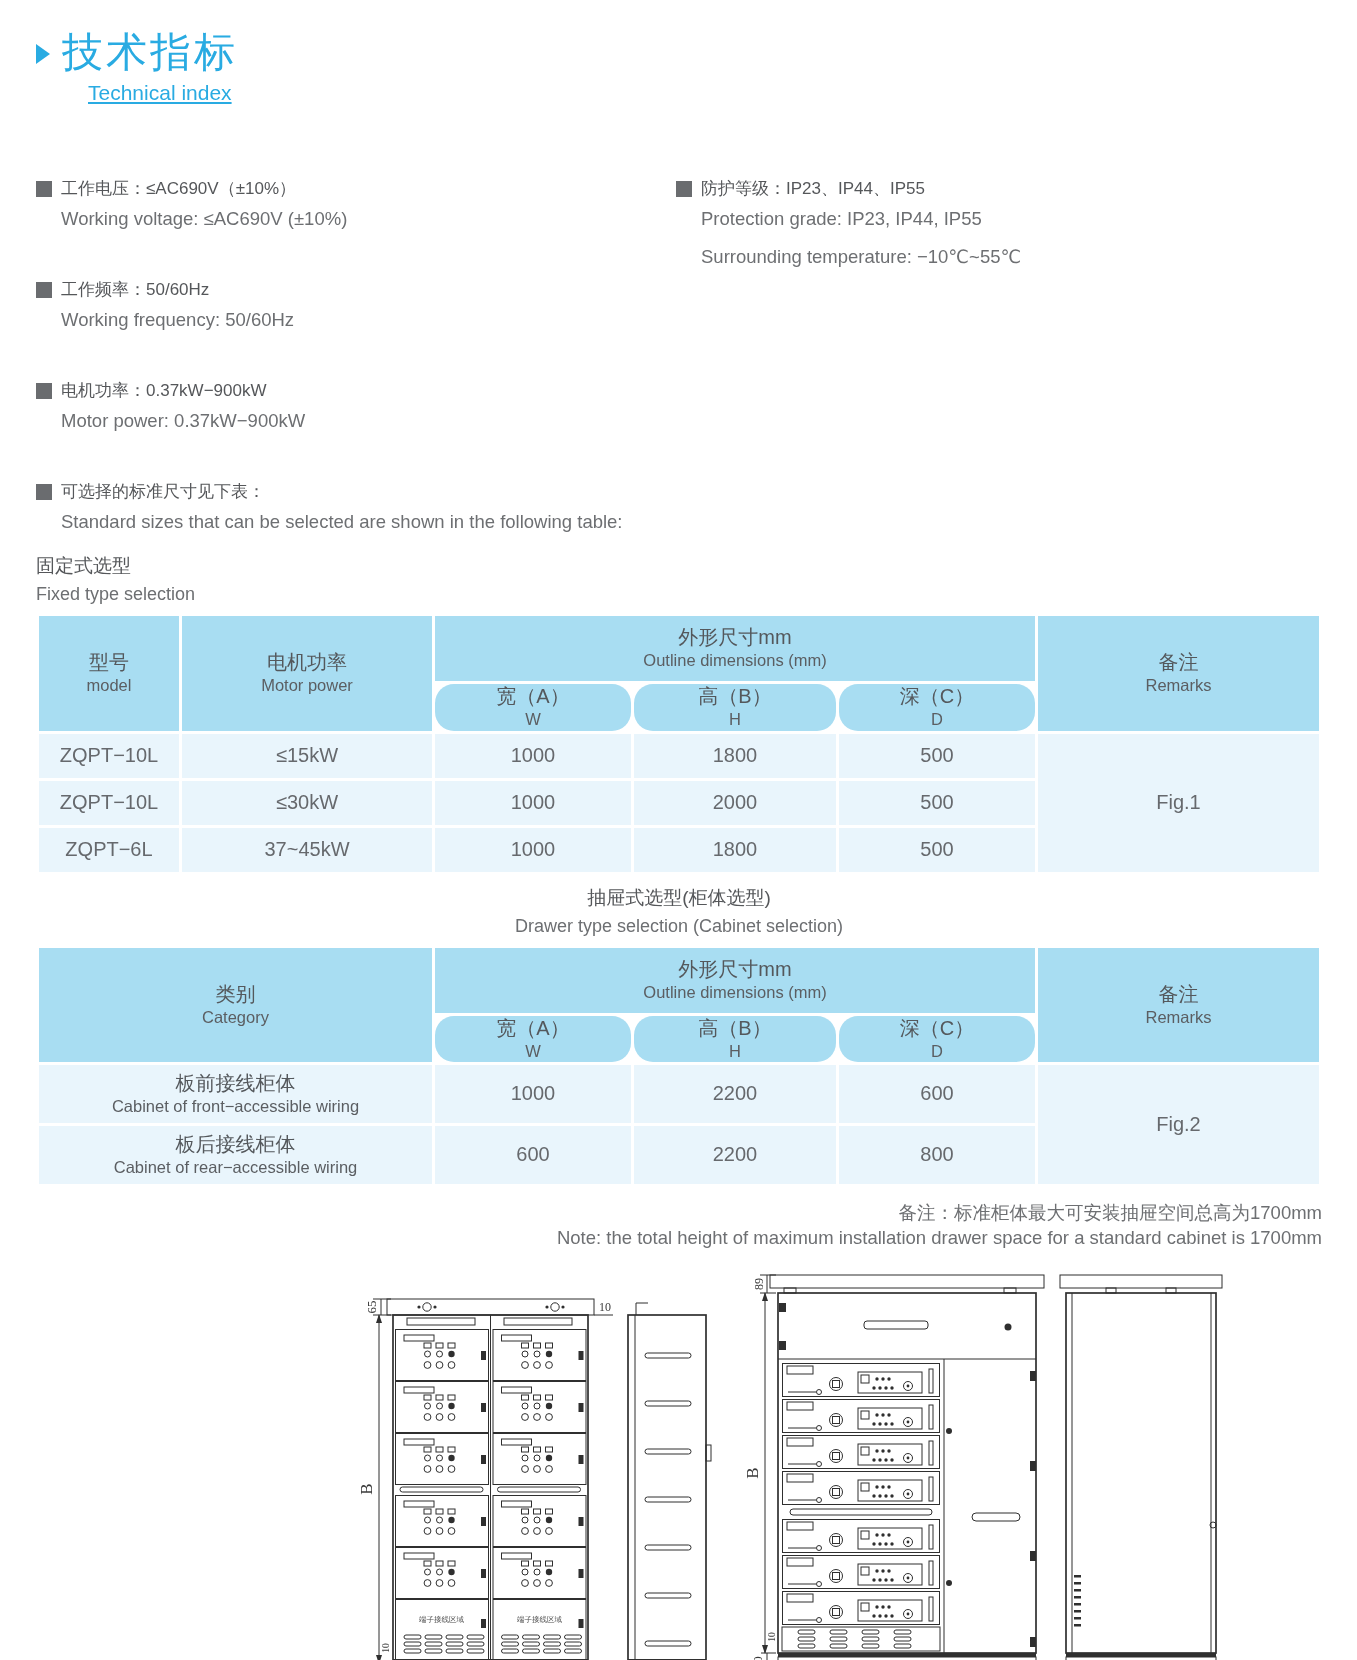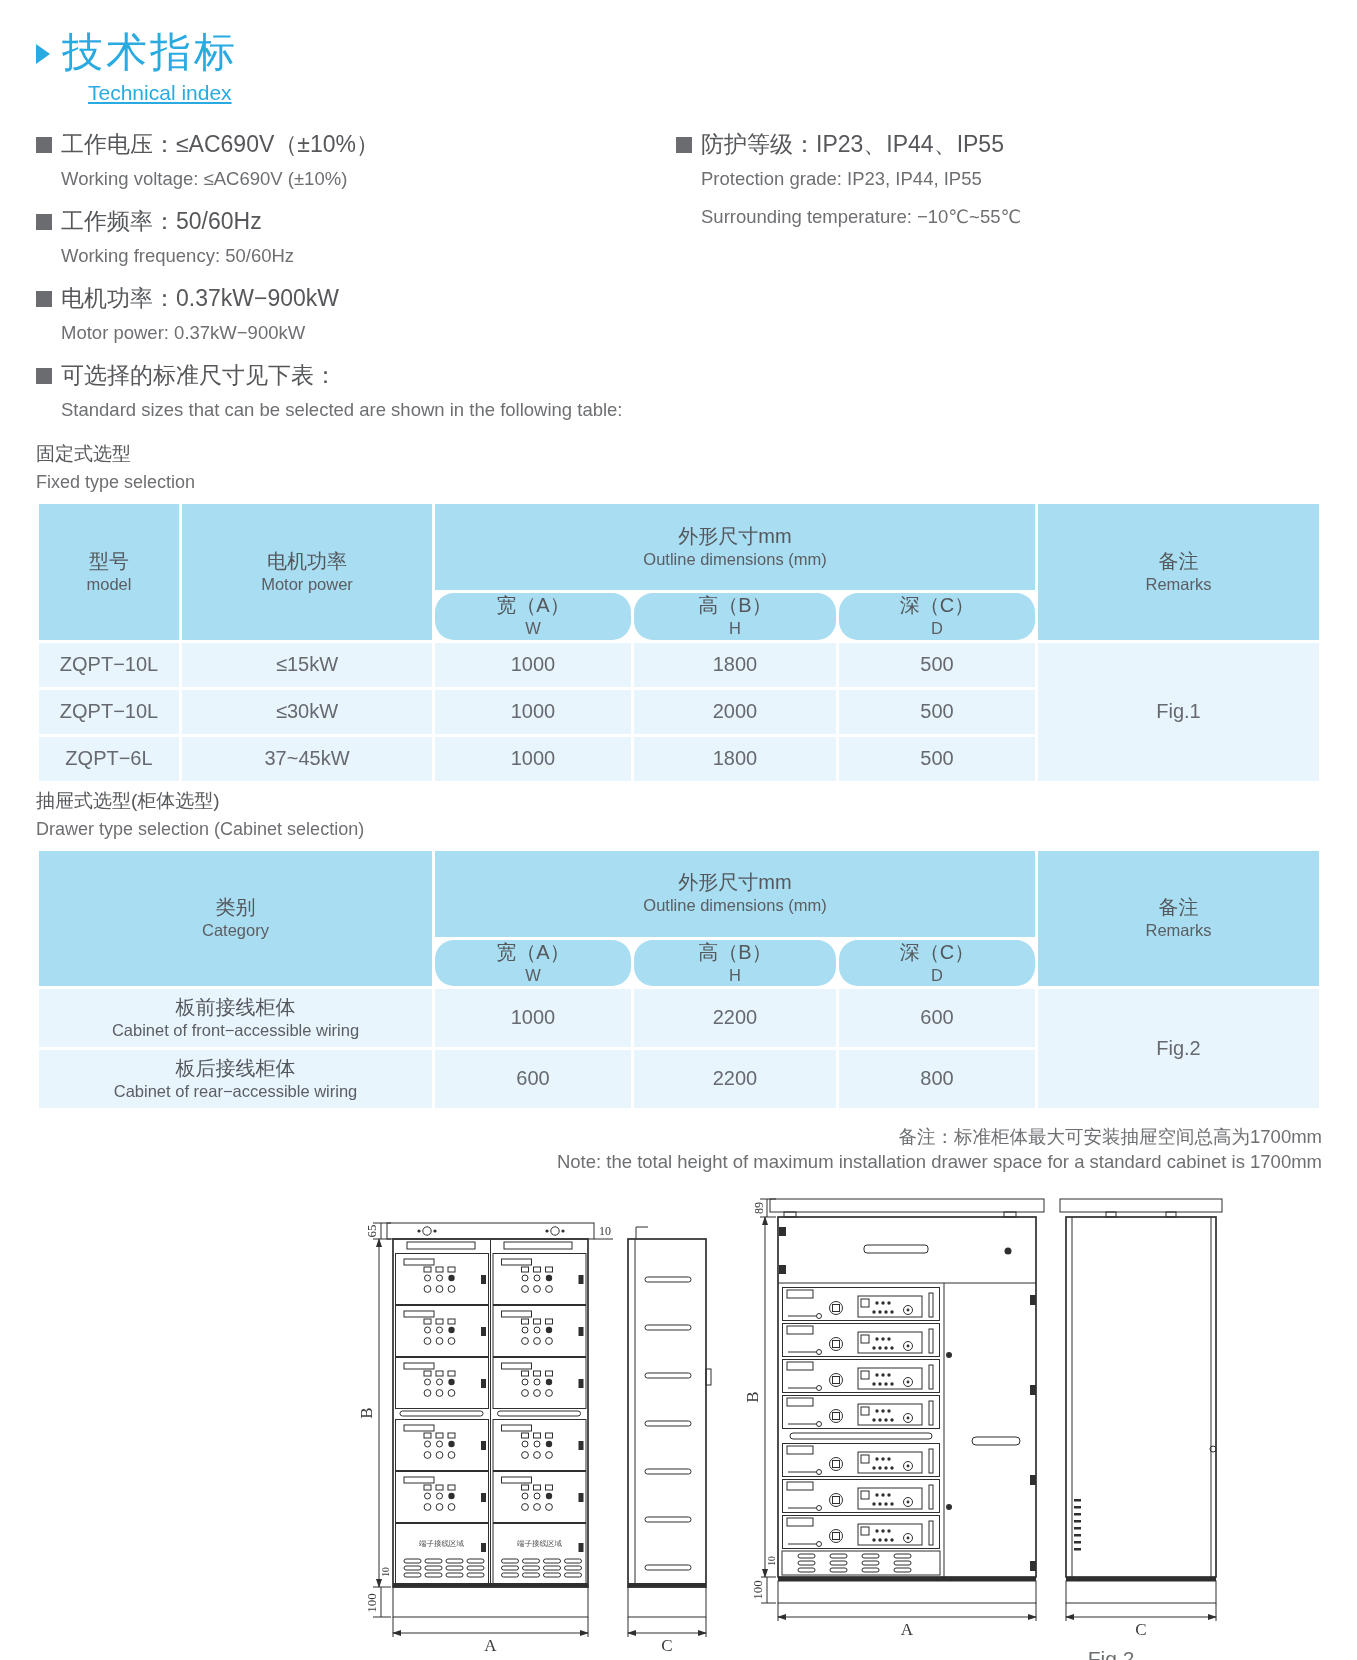--- a/index.html
+++ b/index.html
@@ -8,38 +8,38 @@
 
   
   .title-row{display:flex;align-items:flex-start;gap:12px;}
   .tri{width:0;height:0;border-left:14px solid #29abe2;border-top:10px solid transparent;border-bottom:10px solid transparent;margin-top:14px;}
   .title-zh{font-size:41px;color:#29abe2;font-weight:500;letter-spacing:3px;line-height:1.1;}
   .title-en{font-size:21px;color:#29abe2;margin:6px 0 0 26px;text-decoration:underline;}
 
   
   .specs{display:grid;grid-template-columns:640px 1fr;margin-top:24px;}
   .spec-item{margin-bottom:9px;}
-  .spec-zh{display:flex;align-items:center;gap:9px;font-size:23px;color:#55575a;}
+  .spec-zh{display:flex;align-items:center;gap:9px;font-size:17px;color:#55575a;margin-top:48px;}
   .sq{width:16px;height:16px;background:#6a6c6f;flex:0 0 16px;}
   .spec-en{font-size:18.5px;color:#6d6f72;margin:8px 0 16px 25px;}
 
   
   .sec{margin-top:4px;}
   .sec-zh{font-size:19px;color:#55575a;}
   .sec-en{font-size:18px;color:#6d6f72;margin-top:5px;}
 
   
   table.spec-table{border-collapse:separate;border-spacing:3px;width:1286px;table-layout:fixed;margin-top:8px;}
   table.spec-table th,table.spec-table td{text-align:center;vertical-align:middle;padding:0;}
   table.spec-table th{background:#a8ddf2;font-weight:normal;}
   table.spec-table td{background:#e9f5fc;}
   .czh{font-size:20px;color:#54585c;line-height:1.25;}
   .cen{font-size:16.5px;color:#5b5e62;line-height:1.3;}
   .cval{font-size:20px;color:#66696d;}
-  .h-group{height:86px;}
+  .h-group{height:65px;}
   .h-sub{height:44px;border-radius:19px;}
   tr.r1{height:44px;}
   tr.r2{height:58px;margin-left:44px;}
 
   
   .note{margin-top:14px;}
   .note div{font-size:18.5px;color:#6d6f72;line-height:1.35;text-align:right;}
 
   
   .figures{position:relative;height:540px;margin-top:6px;}
@@ -182,21 +182,21 @@
       <tr class="r1">
         <td class="cval">ZQPT−6L</td>
         <td class="cval">37~45kW</td>
         <td class="cval">1000</td>
         <td class="cval">1800</td>
         <td class="cval">500</td>
       </tr>
     </tbody>
   </table>
 
-  <div class="sec" style="margin-top:4px;">
+  <div class="sec" style="margin-top:10px;text-align:center;">
     <div class="sec-zh">抽屉式选型(柜体选型)</div>
     <div class="sec-en">Drawer type selection (Cabinet selection)</div>
   </div>
 
   <table class="spec-table">
     <colgroup>
         <col style="width:393px">
         <col style="width:196px">
         <col style="width:202px">
         <col style="width:196px">

